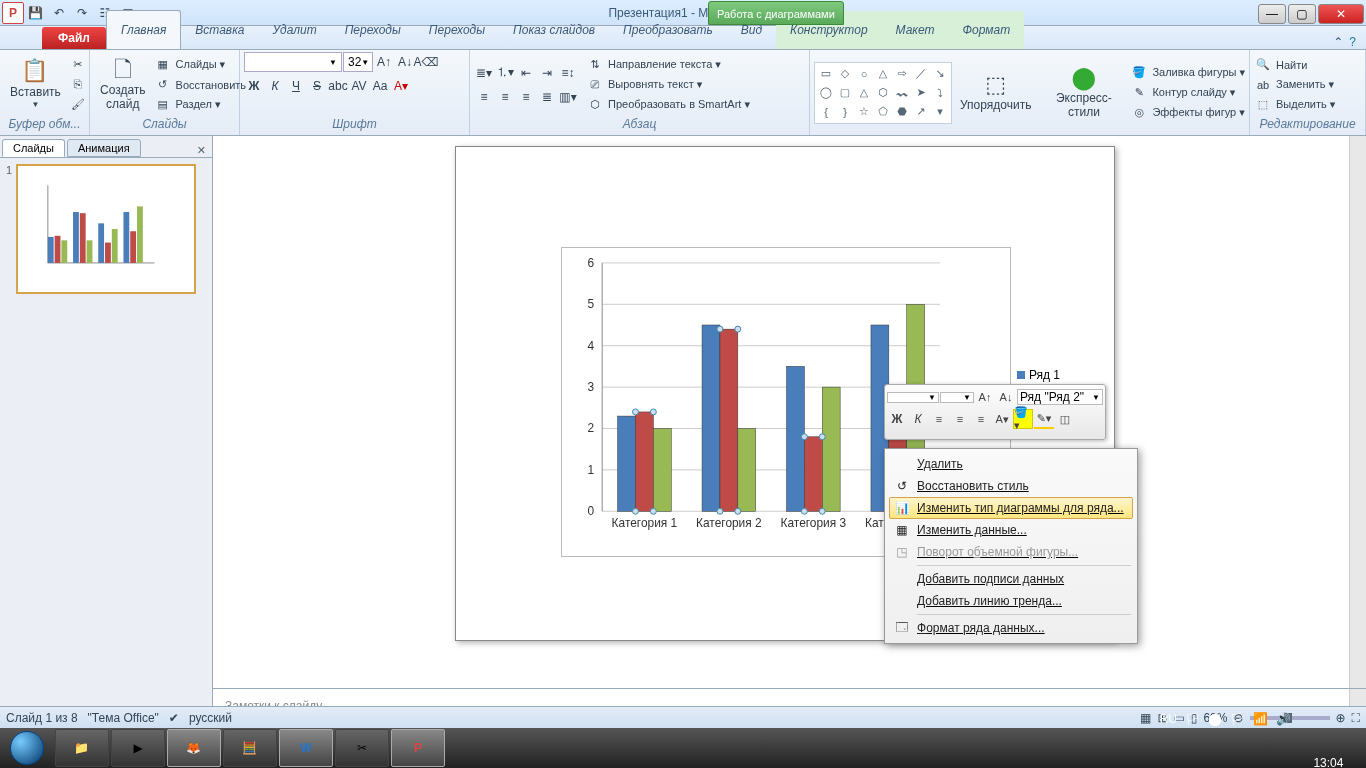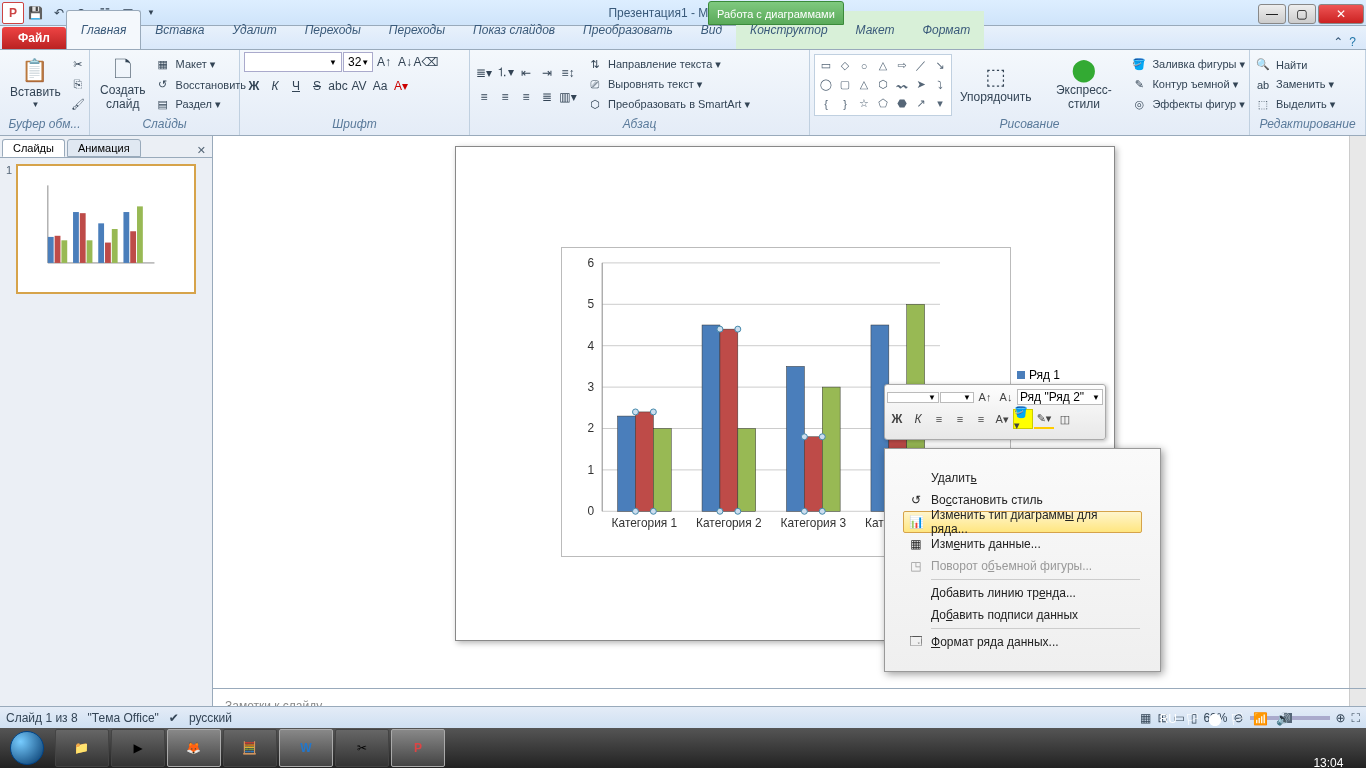--- a/index.html
+++ b/index.html
@@ -10,21 +10,21 @@
 .qat { display: flex; align-items: center; gap: 1px; margin-left: 2px; }
 .qat-icon { width: 22px; height: 22px; display: flex; align-items: center; justify-content: center; border-radius: 2px; color: #345; }
 .app-title { flex: 1; text-align: center; color: #3a5a7a; font-size: 12px; }
 .context-tab-wrap { background: linear-gradient(#7fc97f,#5aaa5a); border: 1px solid #3a8a3a; border-radius: 3px 3px 0 0; padding: 2px 8px 0; color: #fff; font-size: 11px; position: absolute; left: 708px; top: 1px; height: 24px; display: flex; align-items: center; }
 .win-controls { display: flex; margin-left: auto; }
 .win-btn { width: 28px; height: 20px; margin: 2px 2px 0 0; border: 1px solid #888; display: flex; align-items: center; justify-content: center; border-radius: 3px; background: linear-gradient(#eee,#ccc); }
 .win-close { background: linear-gradient(#e55,#c22); color: #fff; width: 46px; }
 
 
 .tabs-row { height: 24px; background: linear-gradient(#e8f1fb,#d9e8fa); display: flex; align-items: flex-end; border-bottom: 1px solid #9ab; padding-left: 2px; }
-.file-tab { background: linear-gradient(#e44,#b22); color: #fff; padding: 4px 16px; border-radius: 3px 3px 0 0; font-weight: bold; }
+.file-tab { background: linear-gradient(#e44,#b22); color: #fff; padding: 4px 16px; border-radius: 3px 3px 0 0; font-weight: bold; margin-left: 40px; }
 .tab { padding: 12px 14px; color: #3a5a7a; cursor: pointer; font-style: italic; }
 .tab.active { background: #f4f8fc; border: 1px solid #9ab; border-bottom: none; border-radius: 3px 3px 0 0; }
 .tabs-help { margin-left: auto; display: flex; gap: 6px; padding-right: 10px; color: #3a5a7a; }
 
 
 .ribbon { height: 86px; background: linear-gradient(#f4f8fc,#e4ecf7); border-bottom: 1px solid #9ab; display: flex; }
 .group { border-right: 1px solid #c0d0e0; display: flex; flex-direction: column; justify-content: space-between; padding: 2px 4px; }
 .group-content { display: flex; align-items: center; gap: 2px; flex: 1; }
 .group-label { text-align: center; font-size: 12px; color: #5a7a9a; padding-bottom: 2px; position: relative; font-style: italic; }
 .big-btn { display: flex; flex-direction: column; align-items: center; justify-content: center; padding: 2px 6px; text-align: center; color: #345; gap: 2px; line-height: 1.1; }
@@ -65,21 +65,21 @@
 .notes-area { height: 40px; border-top: 1px solid #9ab; background: #fff; padding: 8px 12px; color: #888; font-size: 14px; position: relative; }
 .notes-scroll-v { position: absolute; right: 0; top: 0; bottom: 0; width: 17px; background: #e8e8e8; border-left: 1px solid #ccc; }
 
 
 .mini-toolbar { position: absolute; left: 884px; top: 384px; height: 56px; background: linear-gradient(#fdfdfd,#e8e8e8); border: 1px solid #aaa; border-radius: 3px; box-shadow: 1px 1px 4px rgba(0,0,0,0.3); padding: 2px; display: flex; flex-direction: column; gap: 2px; }
 .mini-row { display: flex; align-items: center; gap: 1px; }
 .mini-combo { border: 1px solid #bbb; background: #fff; padding: 0 2px; display: flex; align-items: center; font-size: 11px; }
 .mini-btn { width: 20px; height: 20px; display: flex; align-items: center; justify-content: center; color: #444; font-size: 11px; }
 
 
-.context-menu { position: absolute; left: 884px; top: 448px; width: 277px; background: linear-gradient(#fafafa,#efefef); border: 1px solid #999; box-shadow: 2px 2px 8px rgba(0,0,0,0.4); padding: 18px; }
+.context-menu { position: absolute; left: 884px; top: 448px; width: 254px; background: linear-gradient(#fafafa,#efefef); border: 1px solid #999; box-shadow: 2px 2px 8px rgba(0,0,0,0.4); padding: 4px; text-decoration: underline; }
 .cm-item { display: flex; align-items: center; height: 22px; padding: 0 6px 0 28px; position: relative; font-size: 12px; color: #222; }
 .cm-item.hover { background: linear-gradient(#fff5cc,#ffe680); border: 1px solid #d6a34a; border-radius: 2px; padding-left: 27px; }
 .cm-item.disabled { color: #999; }
 .cm-icon { position: absolute; left: 4px; width: 18px; height: 18px; display: flex; align-items: center; justify-content: center; }
 .cm-sep { height: 1px; background: #ccc; margin: 2px 2px 2px 28px; }
 
 
 .statusbar { position: absolute; bottom: 40px; left: 0; right: 0; height: 22px; background: linear-gradient(#e4ecf7,#cfe0f2); border-top: 1px solid #9ab; display: flex; align-items: center; padding: 0 6px; font-size: 11px; color: #345; gap: 10px; }
 .status-right { margin-left: auto; display: flex; align-items: center; gap: 6px; }
 .zoom-slider { width: 80px; height: 4px; background: #aac; position: relative; }
@@ -157,21 +157,21 @@
   <div class="group" style="width:150px">
     <div class="group-content">
       <div class="big-btn">
           <span class="ic">🗋</span>
           <span style="white-space:pre">Создать
 слайд</span>
         </div>
       <div class="vlist">
         <span>
             <span class="small-ic">▦</span>
-            <span>Макет ▾</span>
+            <span>Слайды ▾</span>
           </span>
         <span>
             <span class="small-ic">↺</span>
             <span>Восстановить</span>
           </span>
         <span>
             <span class="small-ic">▤</span>
             <span>Раздел ▾</span>
           </span>
       </div>
@@ -285,29 +285,28 @@
           <span class="ic" style="color:#3a3">⬤</span>
           <span>Экспресс-стили</span>
         </div>
       <div class="vlist">
         <span>
             <span class="small-ic">🪣</span>
             <span>Заливка фигуры ▾</span>
           </span>
         <span>
             <span class="small-ic">✎</span>
-            <span>Контур ъемной ▾</span>
+            <span>Контур слайду ▾</span>
           </span>
         <span>
             <span class="small-ic">◎</span>
             <span>Эффекты фигур ▾</span>
           </span>
       </div>
     </div>
-    <div class="group-label">Рисование</div>
   </div>
 
   <div class="group" style="flex:1">
     <div class="group-content">
       <div class="vlist">
         <span>
             <span class="small-ic">🔍</span>
             <span>Найти</span>
           </span>
         <span>
@@ -487,24 +486,24 @@
     <div class="cm-item">
       <span class="cm-icon">▦</span>
       <span>Изм<u class="mn">е</u>нить данные...</span>
     </div>
     <div class="cm-item disabled">
       <span class="cm-icon">◳</span>
       <span>Поворот о<u class="mn">б</u>ъемной фигуры...</span>
     </div>
     <div class="cm-sep"></div>
     <div class="cm-item">
+      <span>До<u class="mn">б</u>авить подписи данных</span>
+    </div>
+    <div class="cm-item">
       <span>Добавить линию тр<u class="mn">е</u>нда...</span>
-    </div>
-    <div class="cm-item">
-      <span>До<u class="mn">б</u>авить подписи данных</span>
     </div>
     <div class="cm-sep"></div>
     <div class="cm-item">
       <span class="cm-icon">🗔</span>
       <span><u class="mn">Ф</u>ормат ряда данных...</span>
     </div>
   </div>
 
 <div class="statusbar">
   <span>Слайд 1 из 8</span>

